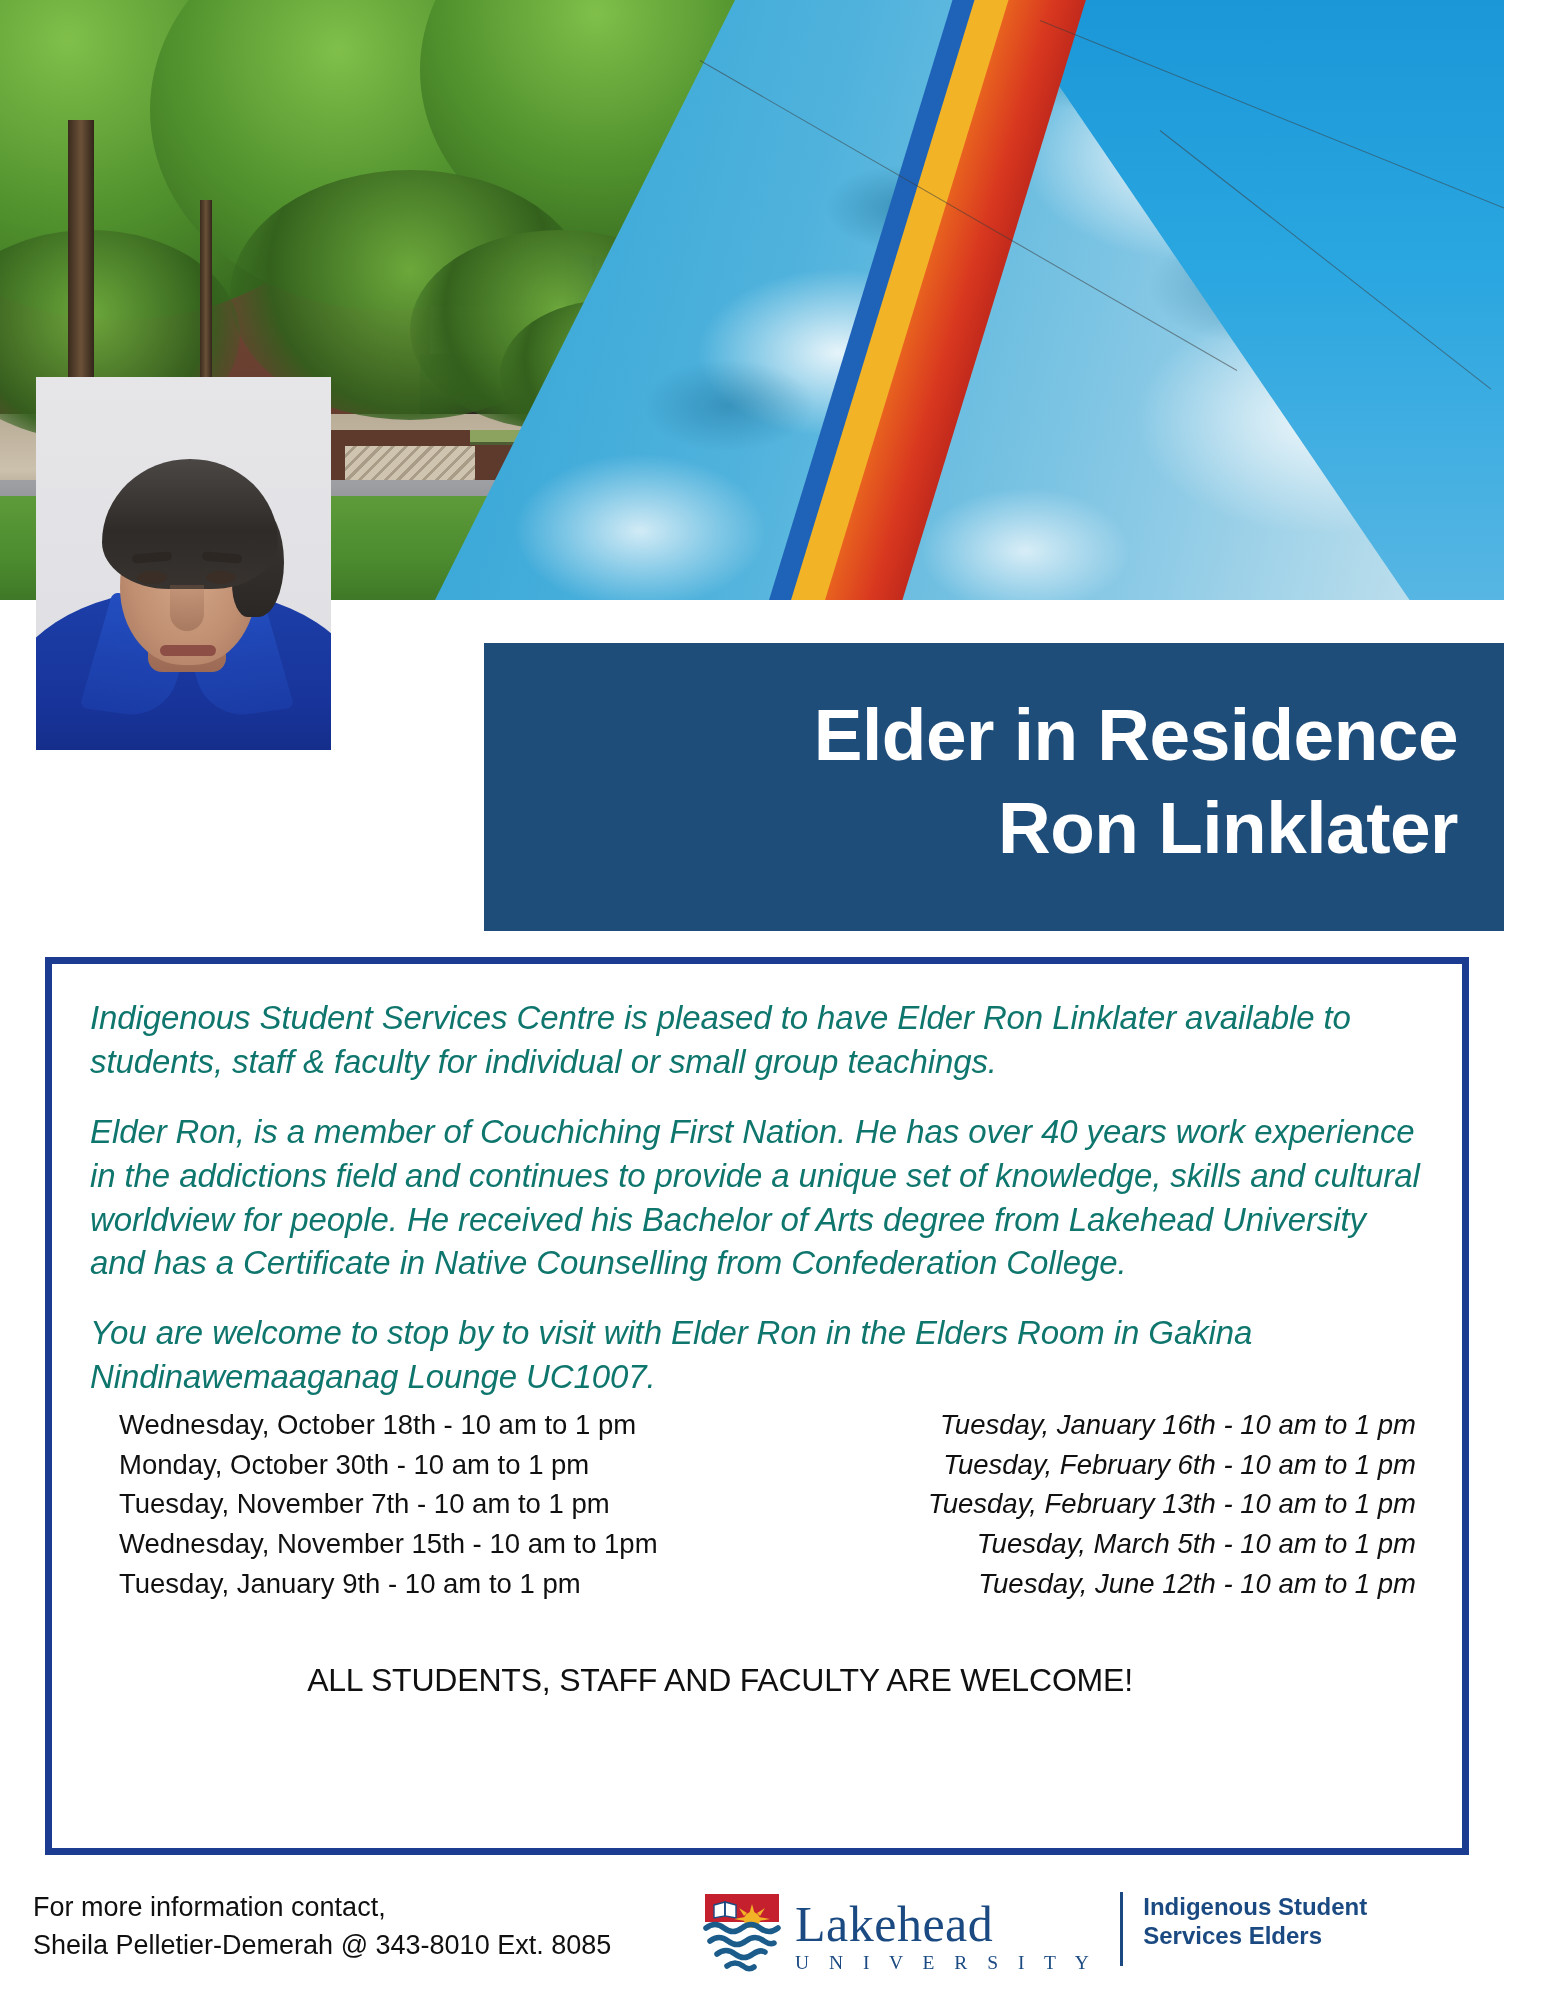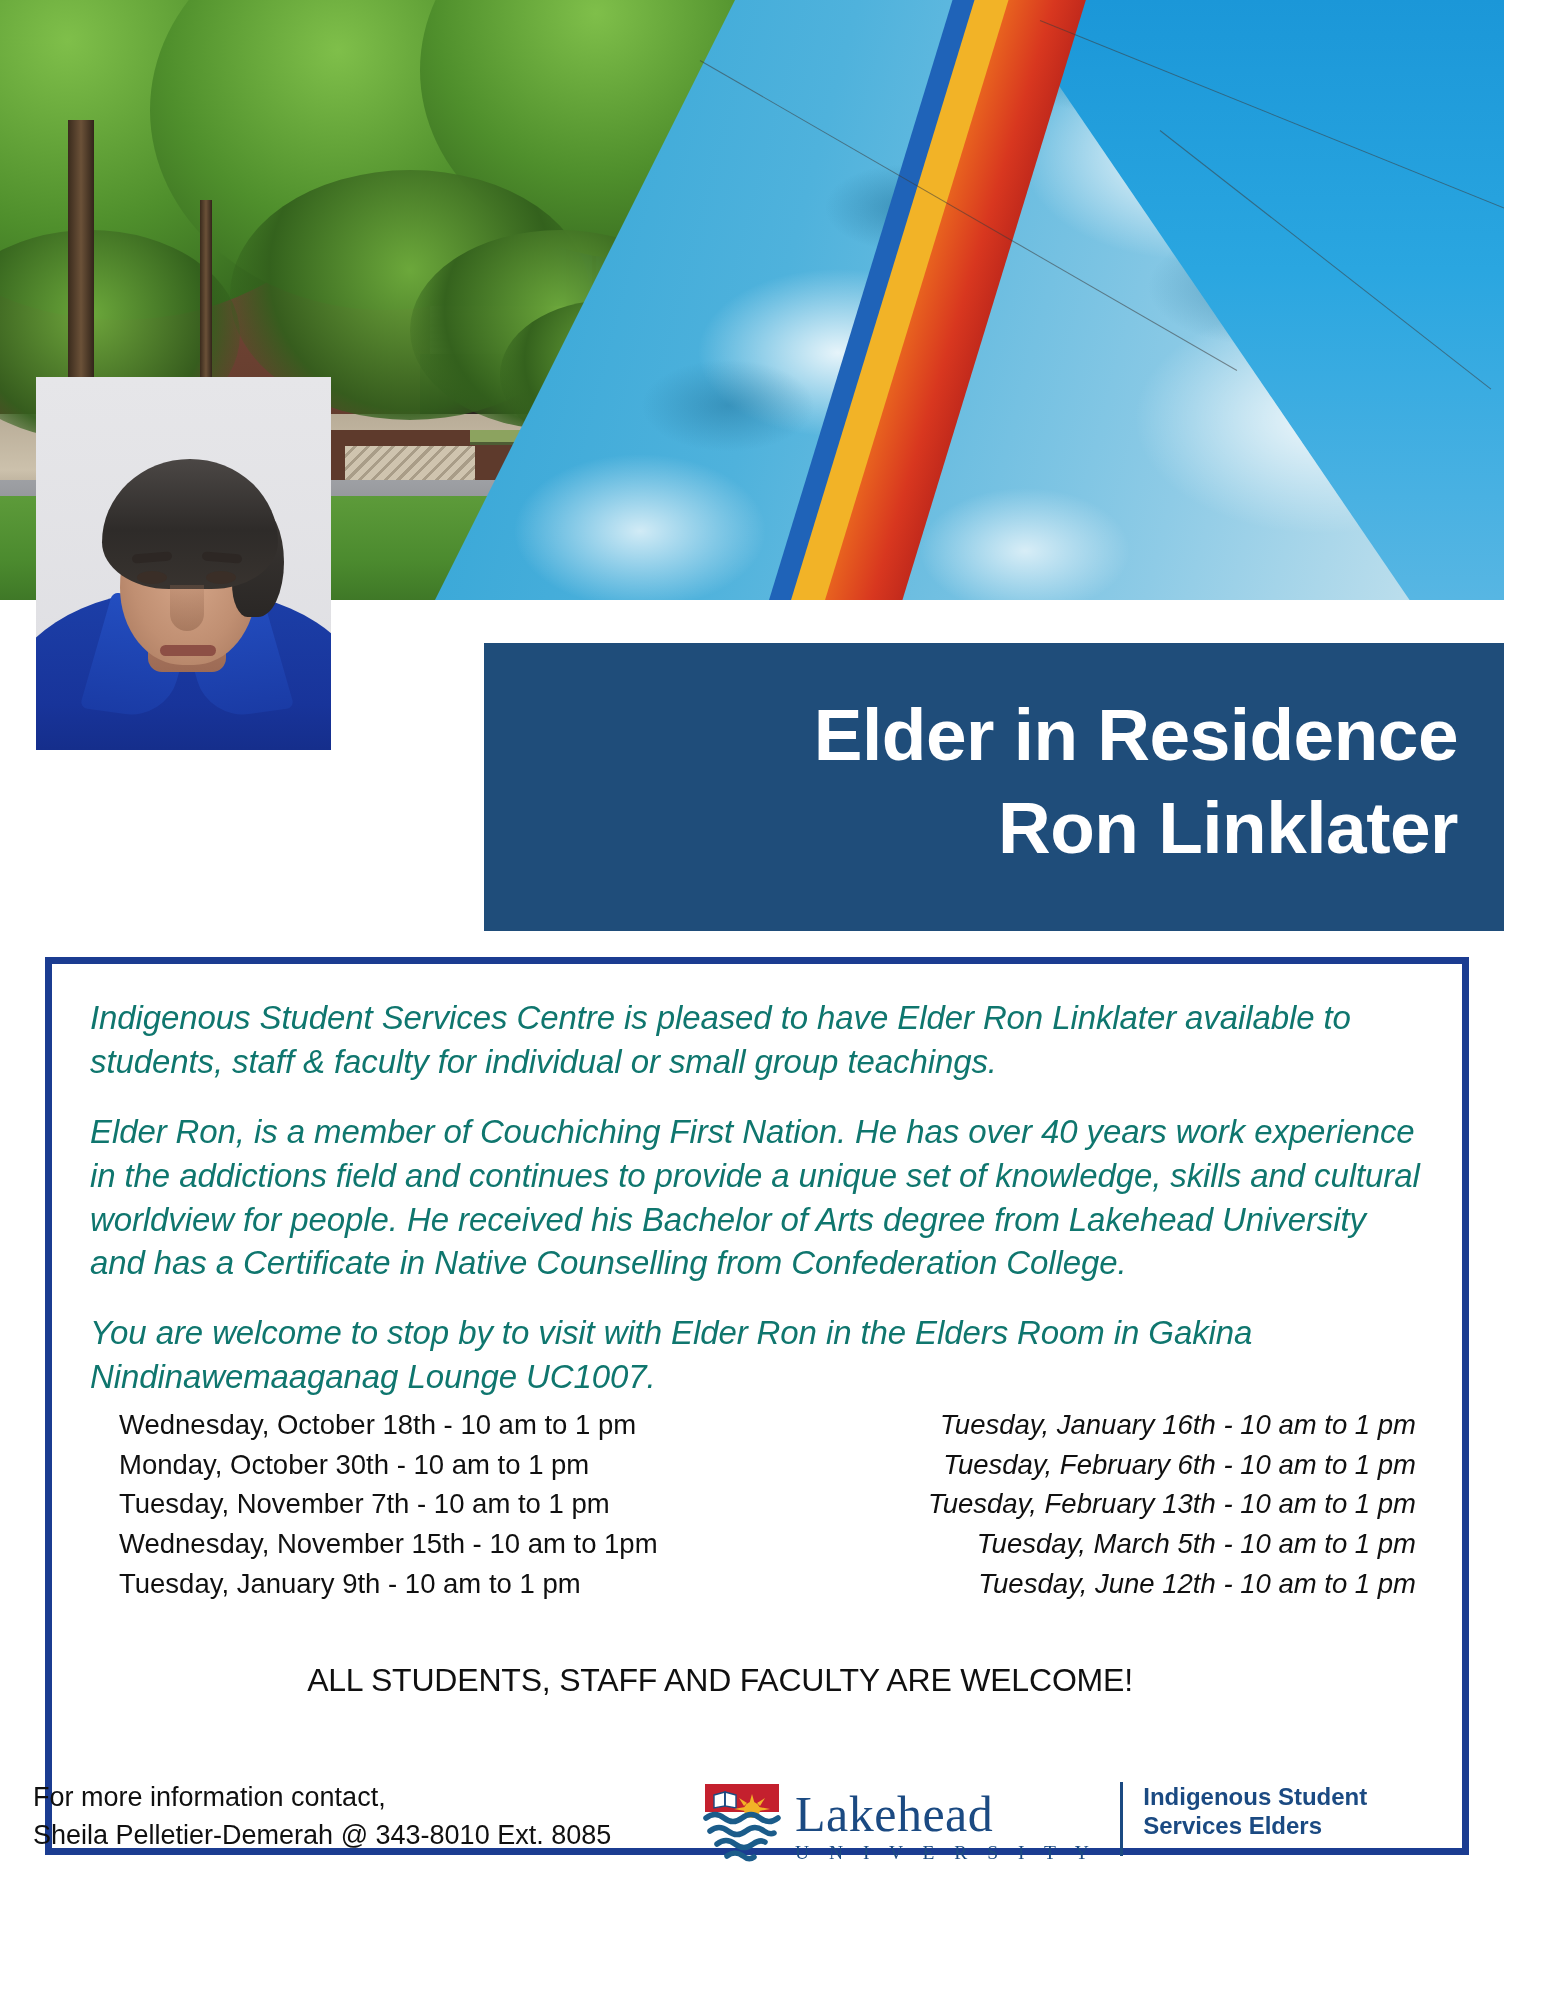--- a/index.html
+++ b/index.html
@@ -296,21 +296,21 @@
     text-align: center;
     font-size: 32px;
     color: #101010;
     letter-spacing: -0.2px;
     padding-right: 74px;
   }
 
   
   .footer {
     position: absolute;
-    left: 0; top: 1760px;
+    left: 0; top: 1870px;
     width: 1545px; height: 130px;
   }
   .footer .contact {
     position: absolute;
     left: 33px; top: 18px;
     font-size: 27px;
     line-height: 1.42;
     color: #101010;
   }
   .logo {

